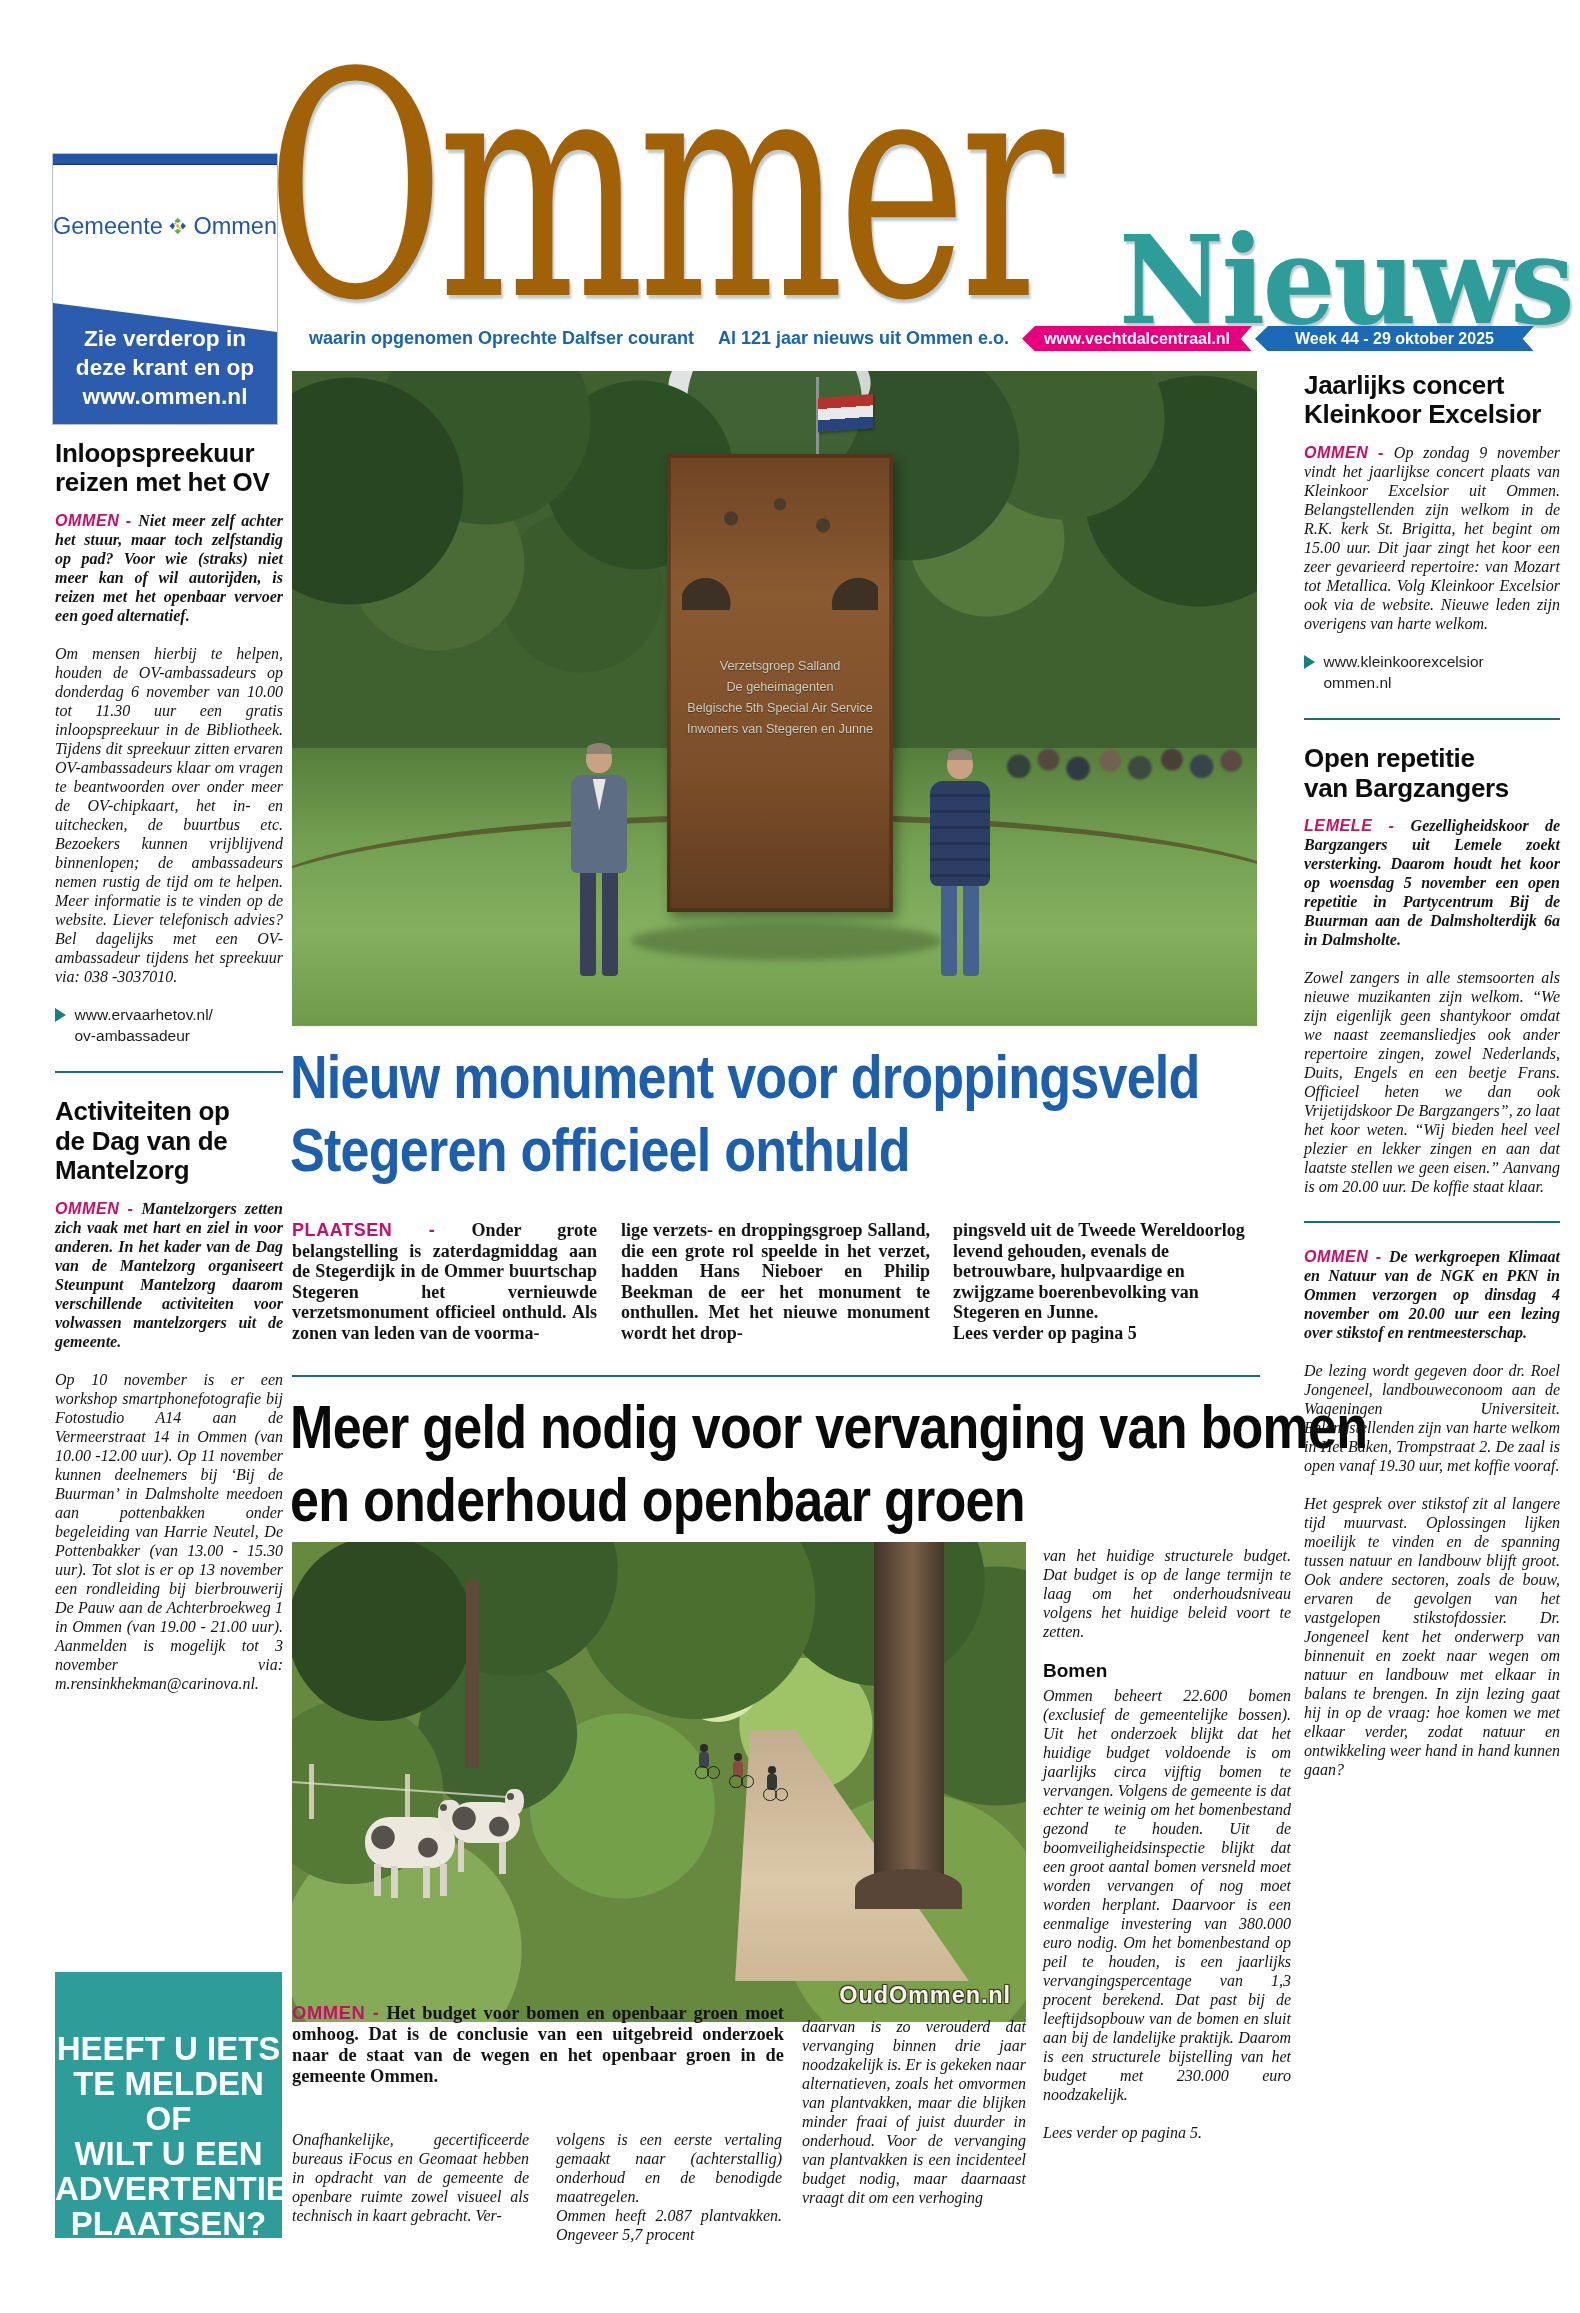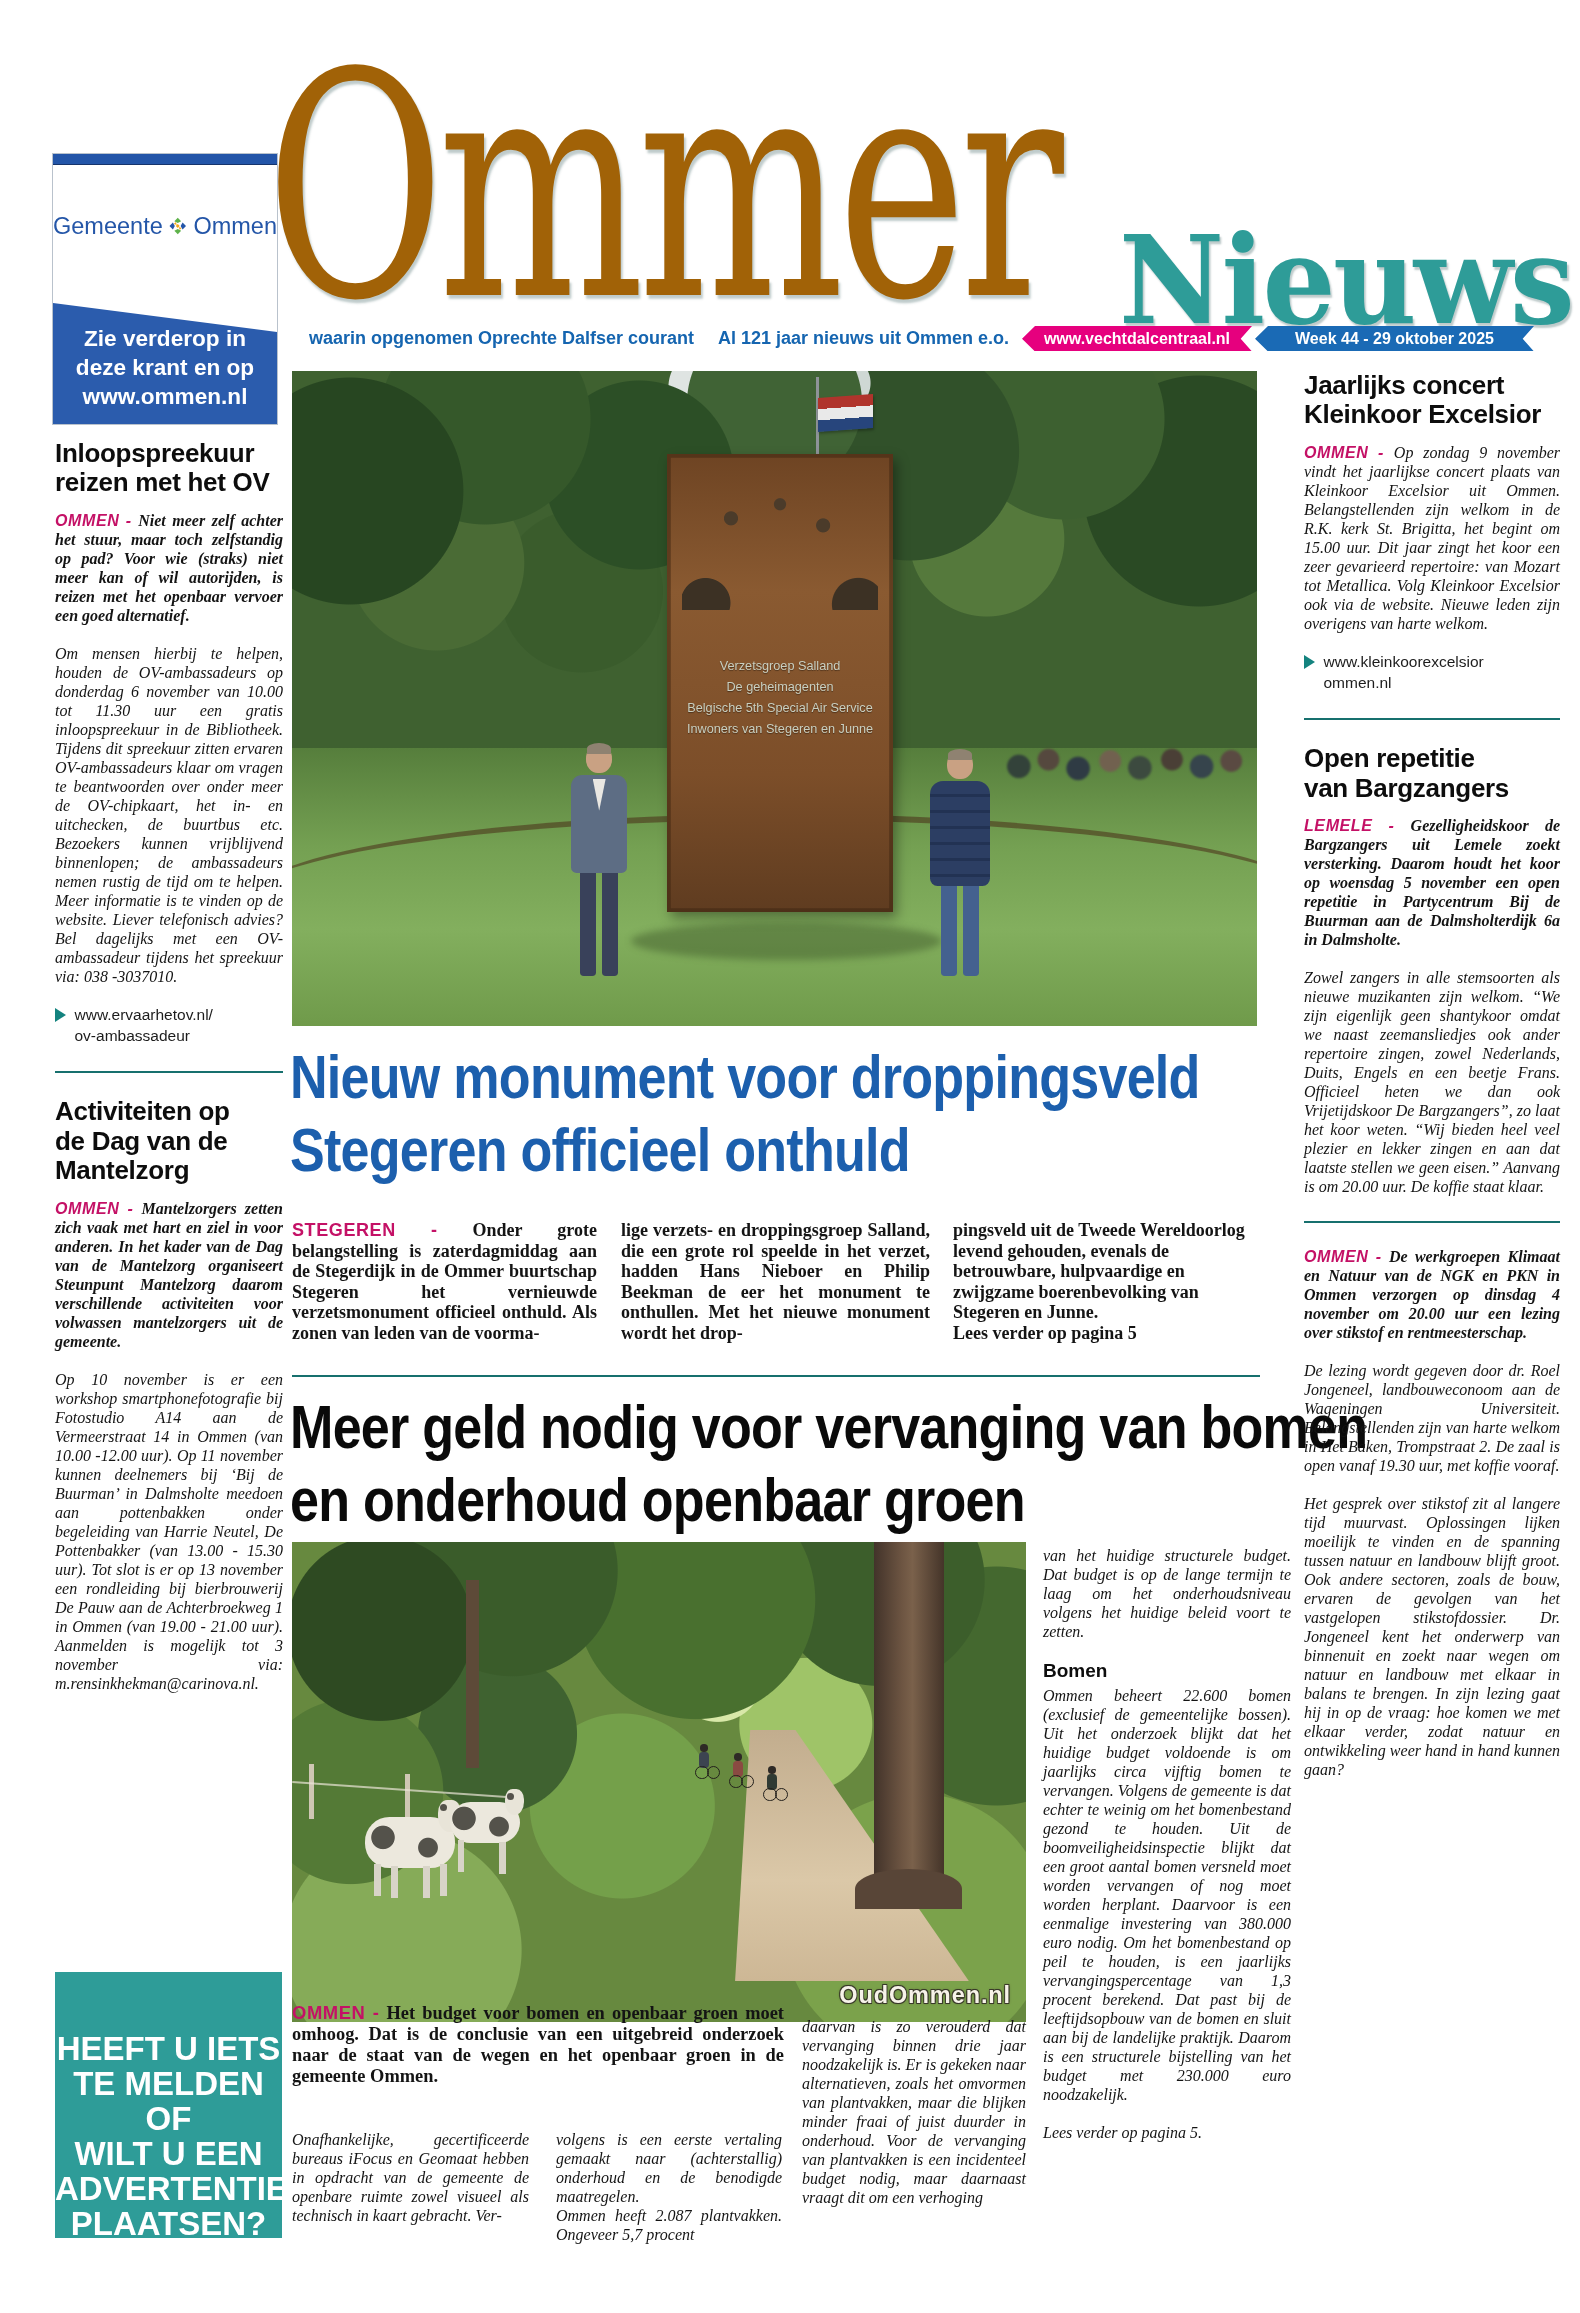--- a/index.html
+++ b/index.html
@@ -316,21 +316,21 @@
         </div>
     </div>
     <div class="crowd"></div>
   </div>
 
   <div class="abs headline headline-blue">
     <div><span class="cond">Nieuw monument voor droppingsveld</span></div>
     <div><span class="cond">Stegeren officieel onthuld</span></div>
   </div>
   <div class="abs mon-col mon-col1">
-    <span class="place">STEGEREN</span> <span class="place">-</span> <span>Onder grote belangstelling is zaterdagmiddag aan de Stegerdijk in de Ommer buurtschap Stegeren het vernieuwde verzetsmonument officieel onthuld. Als zonen van leden van de voorma-</span>
+    <span class="place">PLAATSEN</span> <span class="place">-</span> <span>Onder grote belangstelling is zaterdagmiddag aan de Stegerdijk in de Ommer buurtschap Stegeren het vernieuwde verzetsmonument officieel onthuld. Als zonen van leden van de voorma-</span>
   </div>
   <div class="abs mon-col mon-col2">lige verzets- en droppingsgroep Salland, die een grote rol speelde in het verzet, hadden Hans Nieboer en Philip Beekman de eer het monument te onthullen. Met het nieuwe monument wordt het drop-</div>
   <div class="abs mon-col mon-col3">
     <span>pingsveld uit de Tweede Wereldoorlog levend gehouden, evenals de betrouwbare, hulpvaardige en zwijgzame boerenbevolking van Stegeren en Junne.</span><br>
     <span>Lees verder op pagina 5</span>
   </div>
   <hr class="abs divider divider-main" style="margin:0;">
 
   <div class="abs headline headline-black">
     <div><span class="cond">Meer geld nodig voor vervanging van bomen</span></div>

